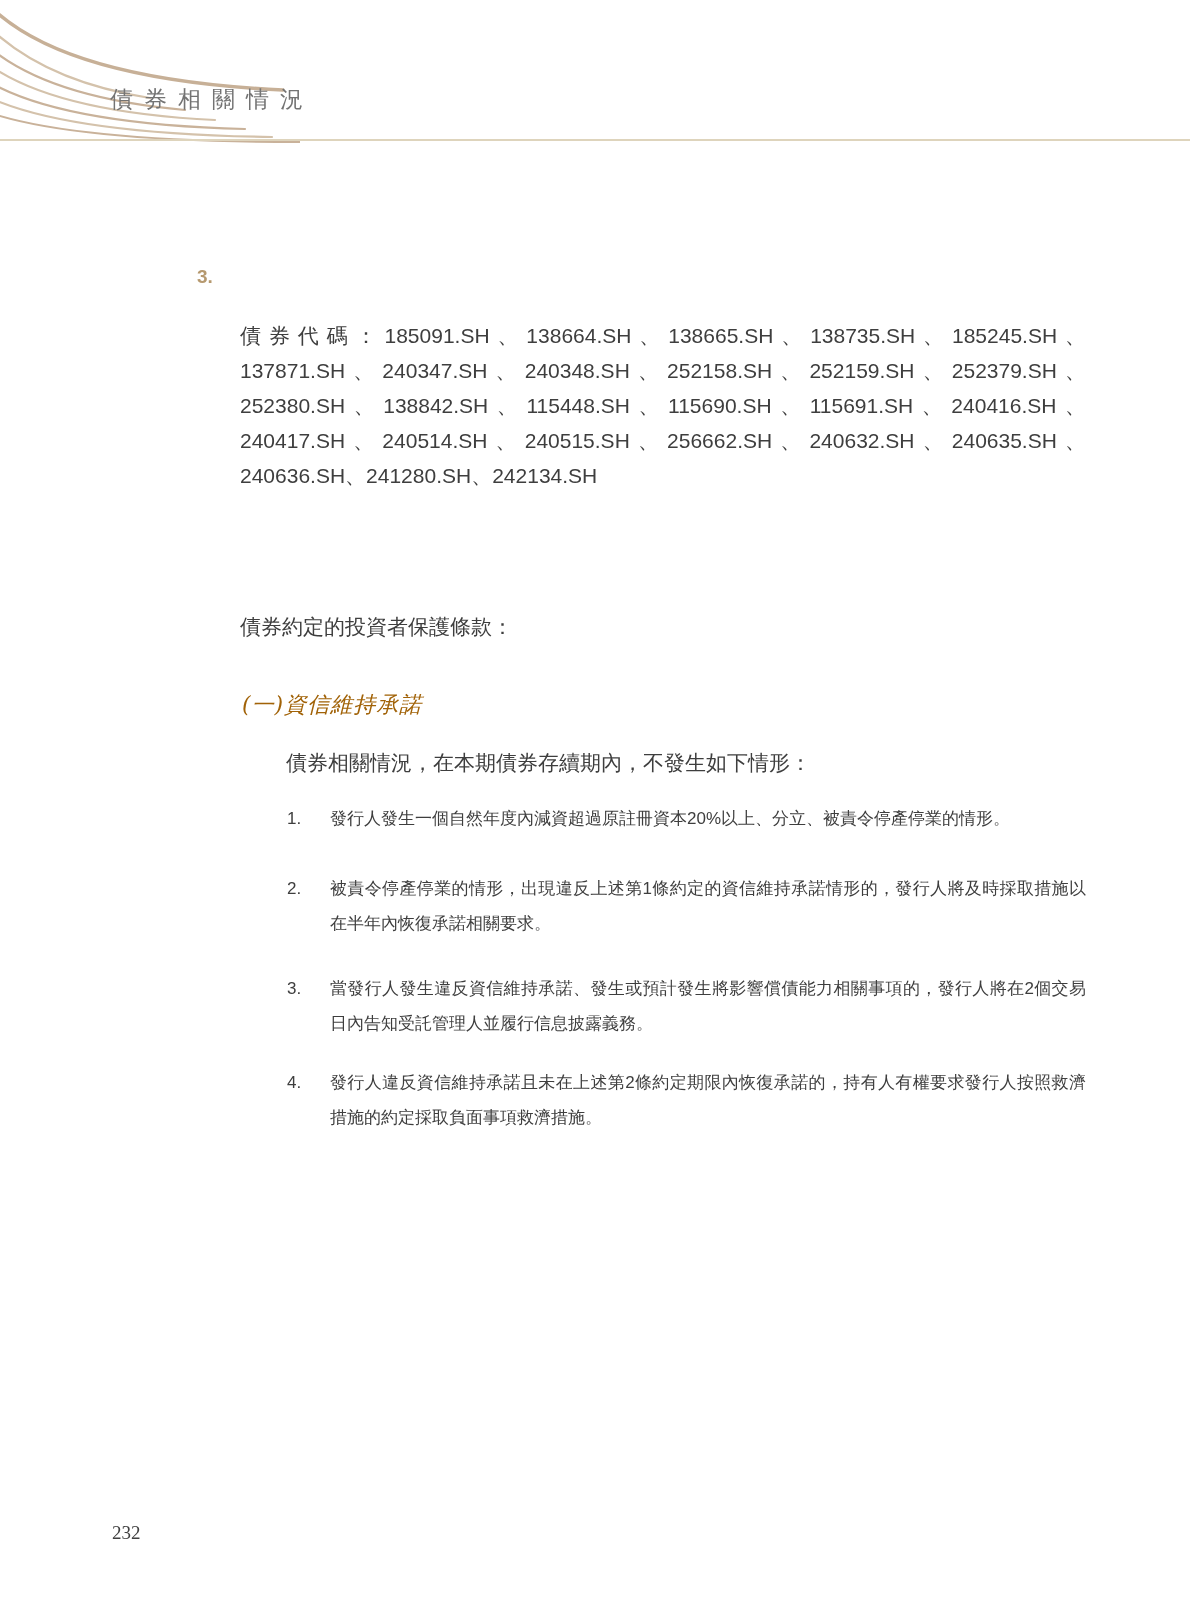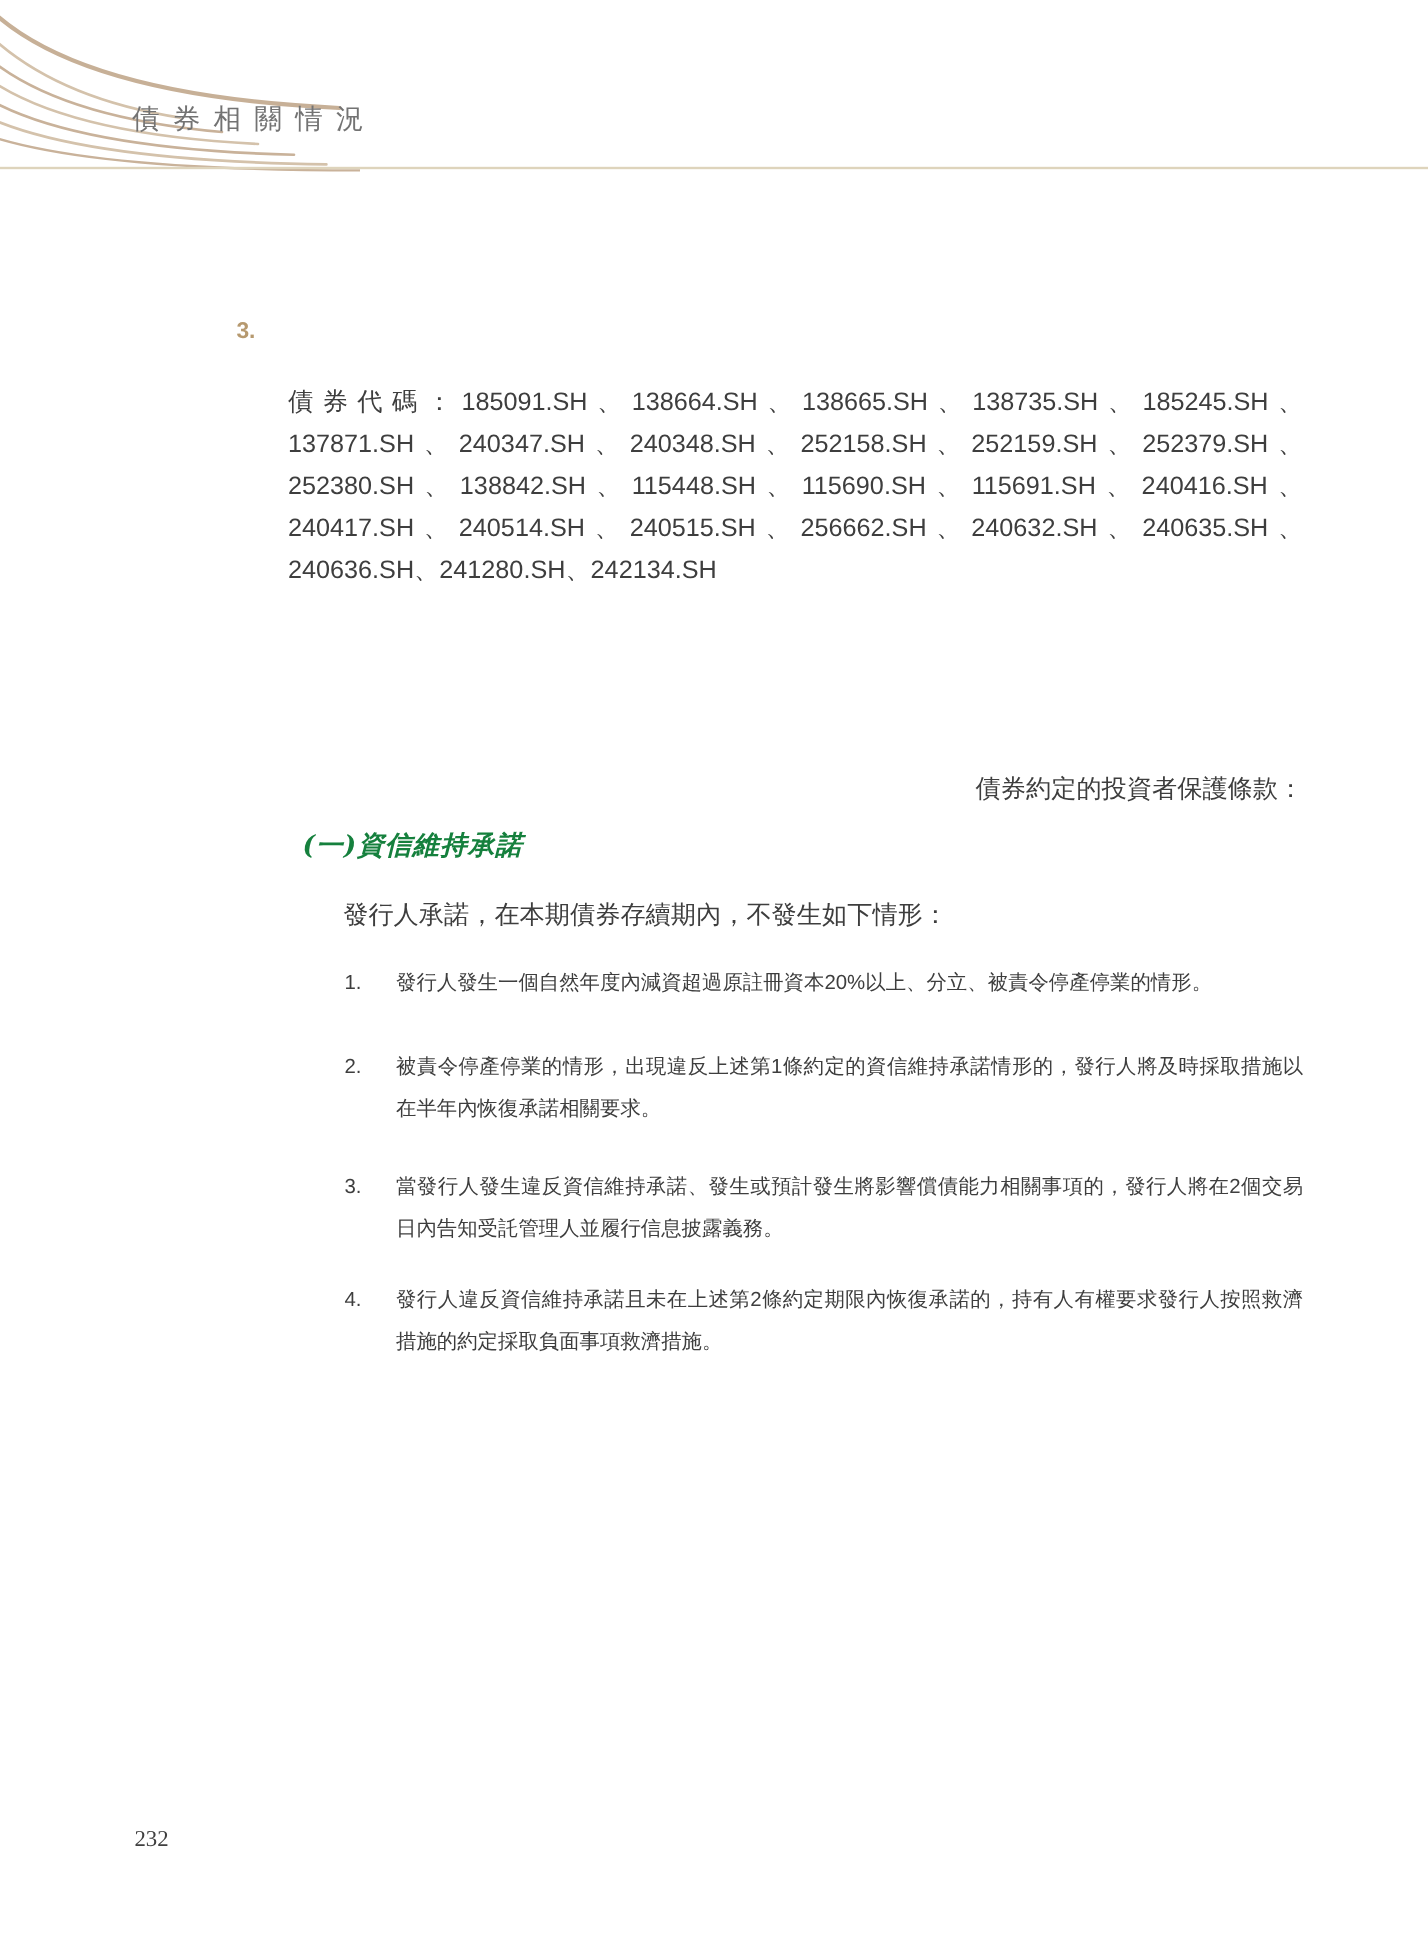--- a/index.html
+++ b/index.html
@@ -26,26 +26,26 @@
   .section-number { width:48px; flex:none; letter-spacing:0; }
 
   
   .para {
     position:absolute; left:240px; width:846px;
     font-size:21px; line-height:35px; color:#3e3e3e;
     text-align:justify; text-justify:inter-character;
   }
   .codes { top:318px; }
   .names { top:483px; }
-  .clause-intro { top:640px; text-align:right; }
+  .clause-intro { top:609px; text-align:left; }
 
   .subsection {
-    position:absolute; left:252px; top:690px;
-    font-family:"DejaVu Serif", serif; font-style:italic; font-weight:bold;
-    font-size:22px; color:#15803d; letter-spacing:1px;
+    position:absolute; left:242px; top:690px;
+    font-family:"DejaVu Serif", serif; font-style:italic; font-weight:normal;
+    font-size:22px; color:#a16207; letter-spacing:1px;
   }
 
   .commitment { top:745px; padding-left:46px; width:800px; text-align:left; }
 
   
   .list-item {
     position:absolute; left:287px; width:799px; display:flex;
     font-size:17px; line-height:35px; color:#3e3e3e;
   }
   .item-num  { width:43px; flex:none; }
@@ -83,21 +83,21 @@
     <span class="section-number">3.</span>
   </div>
 
   <div class="para codes">債券代碼：185091.SH、138664.SH、138665.SH、138735.SH、185245.SH、137871.SH、240347.SH、240348.SH、252158.SH、252159.SH、252379.SH、252380.SH、138842.SH、115448.SH、115690.SH、115691.SH、240416.SH、240417.SH、240514.SH、240515.SH、256662.SH、240632.SH、240635.SH、240636.SH、241280.SH、242134.SH</div>
 
 
   <div class="para clause-intro">債券約定的投資者保護條款：</div>
 
   <div class="subsection">(一)資信維持承諾</div>
 
-  <div class="para commitment">發行人承諾，在本期債券存續期內，不發生如下情形：</div>
+  <div class="para commitment">債券相關情況，在本期債券存續期內，不發生如下情形：</div>
 
   <div class="list-item i1">
     <span class="item-num">1.</span>
     <span class="item-text">發行人發生一個自然年度內減資超過原註冊資本20%以上、分立、被責令停產停業的情形。</span>
   </div>
   <div class="list-item i2">
     <span class="item-num">2.</span>
     <span class="item-text">被責令停產停業的情形，出現違反上述第1條約定的資信維持承諾情形的，發行人將及時採取措施以在半年內恢復承諾相關要求。</span>
   </div>
   <div class="list-item i3">

